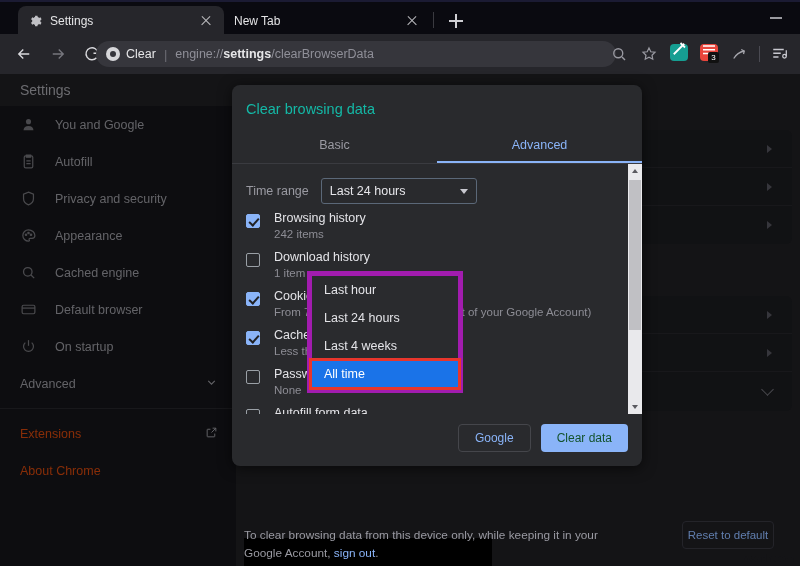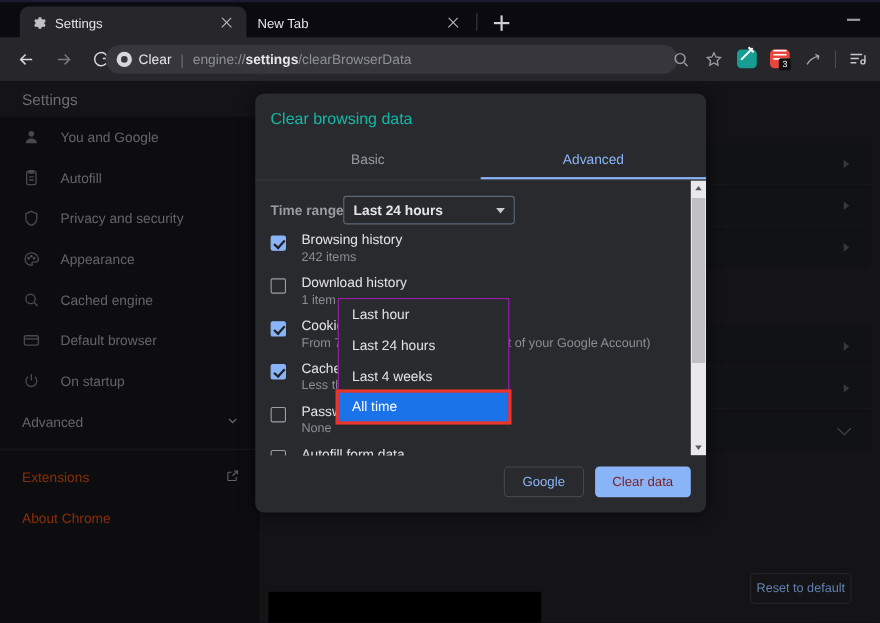--- a/index.html
+++ b/index.html
@@ -191,23 +191,22 @@
     position: absolute; left: 50%; bottom: 0; width: 50%; height: 2px;
     background: #8ab4f8;
   }
   .dlg-underline {
     height: 1px; background: #3a3b40;
   }
   .dlg-body {
     position: relative; height: 250px; overflow: hidden;
   }
   .timerange {
-    display: flex; align-items: center; 
+    display: flex; align-items: center; gap: 12px;
     padding: 14px 0 0 14px;
-    font-weight: bold;
   }
   .tr-label { color: #9a9aa2; font-size: 12.5px; }
   .tr-select {
     width: 156px; height: 26px; border: 1px solid #5b6878; border-radius: 3px;
     display: flex; align-items: center; justify-content: space-between;
     padding: 0 8px; color: #e6e6ea; font-size: 12.5px;
     background: #292a2d;
   }
   .tr-caret {
     width: 0; height: 0; border-top: 5px solid #c8c8cf;
@@ -242,21 +241,21 @@
   .sbar-arrow.up .tri { border-bottom: 4.5px solid #5a5a60; }
   .sbar-arrow.dn .tri { border-top: 4.5px solid #5a5a60; }
   .sbar-thumb {
     position: absolute; left: 1px; top: 16px; width: 12px; height: 150px;
     background: #c0c0c4;
   }
 
   
   .dropdown {
     position: absolute; left: 75px; top: 107px; width: 156px;
-    background: #2a2b2e; border: 1px solid #a21caf;
+    background: #2a2b2e; border: 5px solid #a21caf;
     z-index: 40;
   }
   .dd-item {
     height: 28px; display: flex; align-items: center; padding-left: 12px;
     color: #e4e4e8; font-size: 12.5px;
   }
   .dd-item.sel { background: #1a73e8; color: #fff; }
   .dd-hl {
     position: absolute; left: -3px; right: -3px; height: 26px;
     border: 3px solid #e8362c; box-sizing: content-box;
@@ -268,21 +267,21 @@
     display: flex; align-items: center; justify-content: flex-end;
     gap: 10px; padding-right: 14px;
   }
   .btn-outline {
     height: 28px; padding: 0 16px; border: 1px solid #45464b;
     border-radius: 4px; color: #8ab4f8; font-size: 12px;
     display: flex; align-items: center;
   }
   .btn-filled {
     height: 28px; padding: 0 16px; background: #8ab4f8; border-radius: 4px;
-    color: #7f1d1d; font-size: 12px; display: flex; align-items: center;
+    color: #14532d; font-size: 12px; display: flex; align-items: center;
   }
   .foot-note {
     position: absolute; left: 244px; top: 526px; width: 390px;
     color: #9a9aa2; font-size: 11.8px; line-height: 1.55;
   }
   .foot-note a { color: #8ab4f8; text-decoration: none; }
 </style>
 </head>
 <body>
 
@@ -606,14 +605,17 @@
       </div>
 
     </div>
 
     <div class="dlg-foot">
       <div class="btn-outline">Google</div>
       <div class="btn-filled">Clear data</div>
     </div>
   </div>
 
+  <div class="foot-note">
+    <span>To clear browsing data from this device only, while keeping it in your Google Account, </span><a href="#">sign out</a><span>.</span>
+  </div>
 
 </div>
 
 </body></html>

